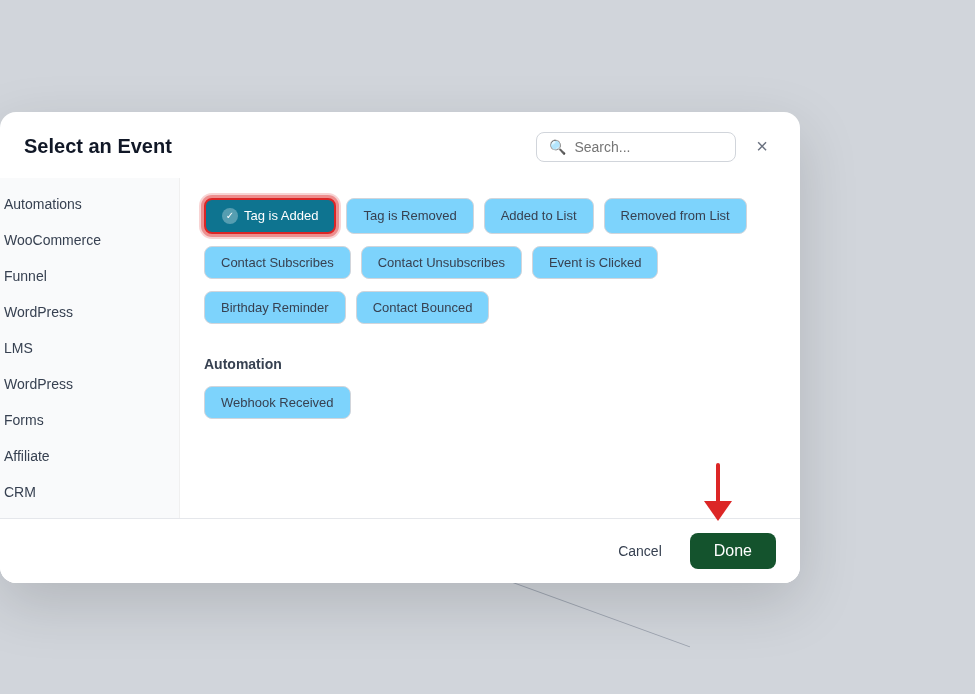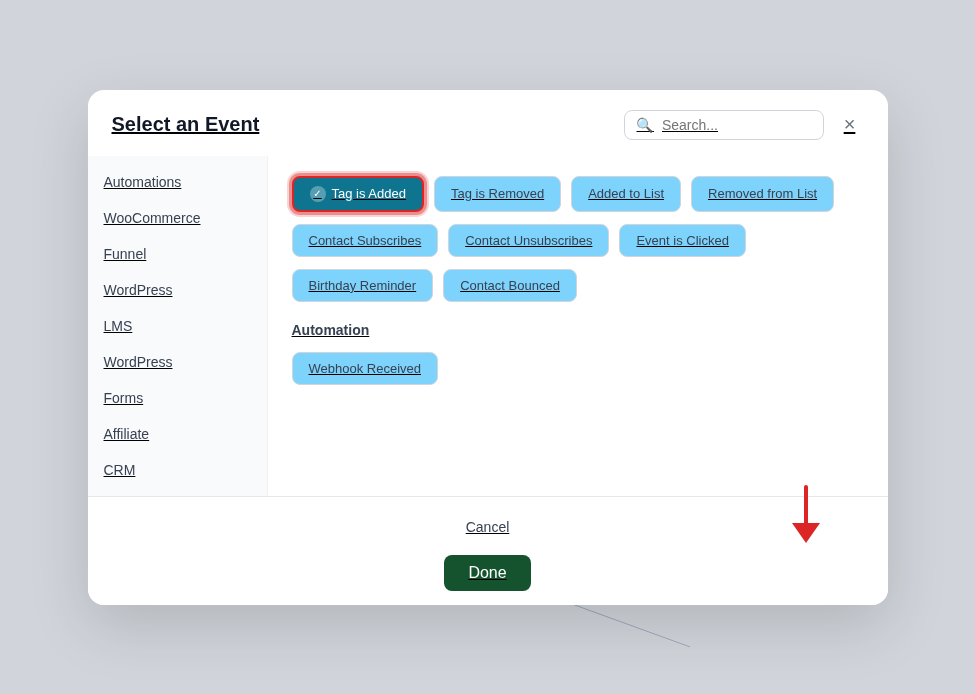--- a/index.html
+++ b/index.html
@@ -47,22 +47,20 @@
       transform-origin: left center;
       transform: rotate(20deg);
     }
 
     
     .modal-overlay {
       position: absolute;
       inset: 0;
       display: flex;
       align-items: center;
-      justify-content: center;
-      text-decoration: underline;
     }
 
     
     .modal {
       background: white;
       border-radius: 16px;
       width: 800px;
       max-height: 570px;
       box-shadow: 0 20px 60px rgba(0,0,0,0.15);
       display: flex;
@@ -133,21 +131,21 @@
 
     
     .sidebar {
       width: 180px;
       background: #f9fafb;
       border-right: 1px solid #f0f0f0;
       padding: 8px 0;
       flex-shrink: 0;
     }
     .sidebar-item {
-      padding: 10px 16px;
+      padding: 10px 4px;
       font-size: 14px;
       color: #374151;
       cursor: pointer;
       white-space: nowrap;
     }
 
     
     .main-content {
       flex: 1;
       padding: 20px 24px;
@@ -193,35 +191,34 @@
       height: 16px;
       border-radius: 50%;
       background: rgba(255,255,255,0.3);
       display: flex;
       align-items: center;
       justify-content: center;
       font-size: 10px;
     }
 
     .section-spacer {
-      margin-top: 20px;
+      margin-top: 32px;
       margin-bottom: 14px;
     }
 
     
     .modal-footer {
       border-top: 1px solid #e5e7eb;
       padding: 14px 24px;
       display: flex;
       align-items: center;
       justify-content: flex-end;
       gap: 12px;
       background: white;
       position: relative;
-      flex-direction: column;
     }
     .cancel-btn {
       background: none;
       border: none;
       font-size: 14px;
       color: #374151;
       cursor: pointer;
       padding: 8px 16px;
     }
     .done-btn {

